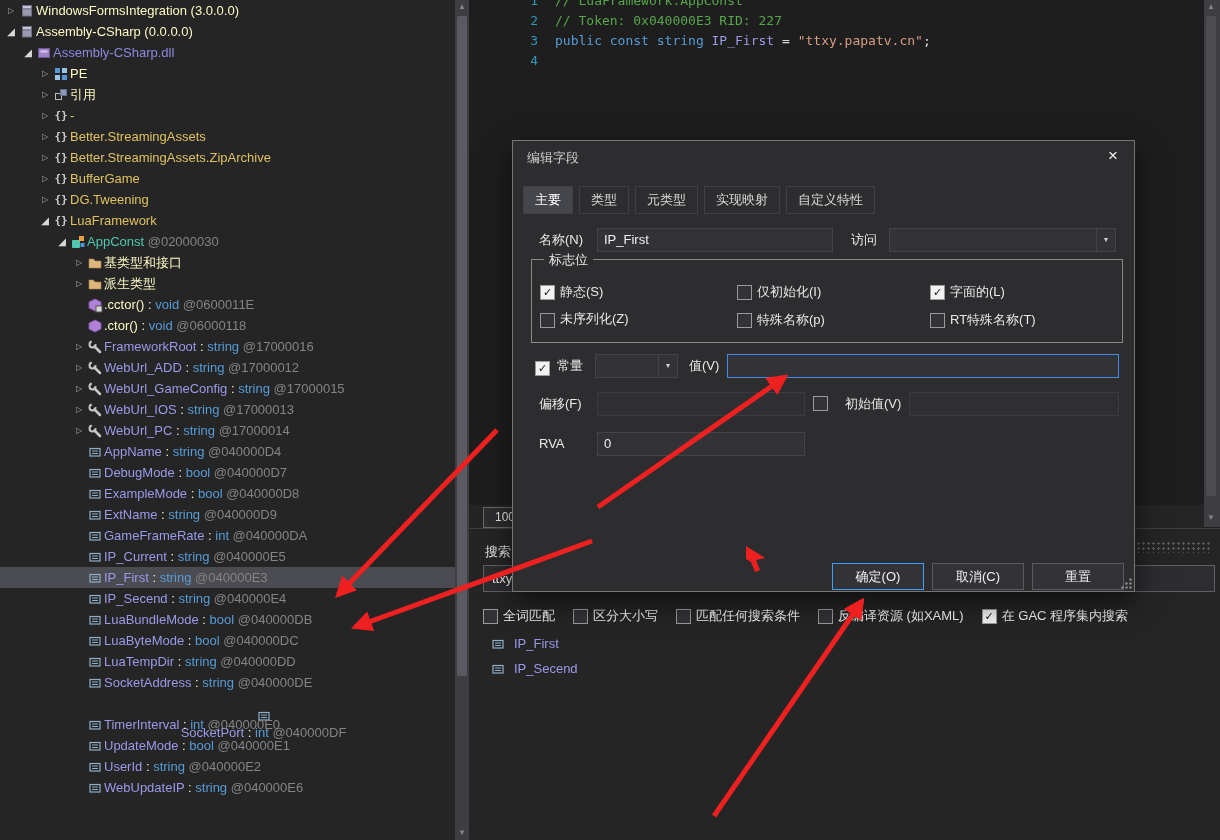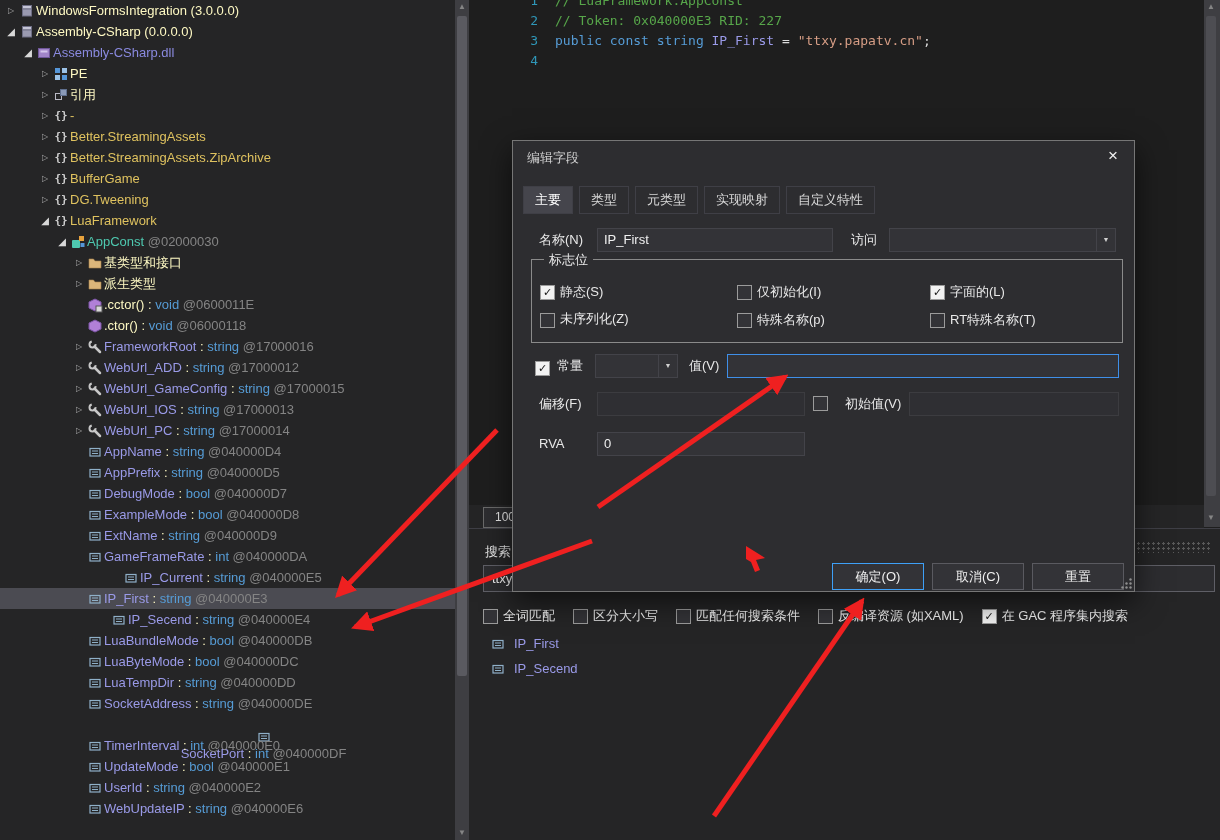--- a/index.html
+++ b/index.html
@@ -282,30 +282,20 @@
           <span><span class="p-member">AppName</span><span class="p-plain"> : </span><span class="p-kw">string</span><span class="p-addr"> @040000D4</span></span>
         </div>
         <div class="tree-row" style="padding-left: 72px;">
           <span class="expander"></span>
           <span class="ticon">
             <svg width="16" height="16">
               <rect x="3" y="4.5" width="10" height="7.5" fill="none" stroke="#8fb0c8" stroke-width="1.2"></rect>
               <path d="M5 7 H11 M5 9.5 H11" stroke="#8fb0c8" stroke-width="1.2"></path>
             </svg>
           </span>
-          <span><span class="p-member">AppPrefix</span><span class="p-plain"> : </span><span class="p-kw">string</span><span class="p-addr"> @040000D5</span></span>
-        </div>
-        <div class="tree-row" style="padding-left: 72px;">
-          <span class="expander"></span>
-          <span class="ticon">
-            <svg width="16" height="16">
-              <rect x="3" y="4.5" width="10" height="7.5" fill="none" stroke="#8fb0c8" stroke-width="1.2"></rect>
-              <path d="M5 7 H11 M5 9.5 H11" stroke="#8fb0c8" stroke-width="1.2"></path>
-            </svg>
-          </span>
           <span><span class="p-member">DebugMode</span><span class="p-plain"> : </span><span class="p-kw">bool</span><span class="p-addr"> @040000D7</span></span>
         </div>
         <div class="tree-row" style="padding-left: 72px;">
           <span class="expander"></span>
           <span class="ticon">
             <svg width="16" height="16">
               <rect x="3" y="4.5" width="10" height="7.5" fill="none" stroke="#8fb0c8" stroke-width="1.2"></rect>
               <path d="M5 7 H11 M5 9.5 H11" stroke="#8fb0c8" stroke-width="1.2"></path>
             </svg>
           </span>
@@ -324,41 +314,41 @@
         <div class="tree-row" style="padding-left: 72px;">
           <span class="expander"></span>
           <span class="ticon">
             <svg width="16" height="16">
               <rect x="3" y="4.5" width="10" height="7.5" fill="none" stroke="#8fb0c8" stroke-width="1.2"></rect>
               <path d="M5 7 H11 M5 9.5 H11" stroke="#8fb0c8" stroke-width="1.2"></path>
             </svg>
           </span>
           <span><span class="p-member">GameFrameRate</span><span class="p-plain"> : </span><span class="p-kw">int</span><span class="p-addr"> @040000DA</span></span>
         </div>
-        <div class="tree-row" style="padding-left: 72px; margin-left: 36px;">
+        <div class="tree-row" style="padding-left: 72px;">
           <span class="expander"></span>
           <span class="ticon">
             <svg width="16" height="16">
               <rect x="3" y="4.5" width="10" height="7.5" fill="none" stroke="#8fb0c8" stroke-width="1.2"></rect>
               <path d="M5 7 H11 M5 9.5 H11" stroke="#8fb0c8" stroke-width="1.2"></path>
             </svg>
           </span>
           <span><span class="p-member">IP_Current</span><span class="p-plain"> : </span><span class="p-kw">string</span><span class="p-addr"> @040000E5</span></span>
         </div>
         <div class="tree-row selected" style="padding-left: 72px;">
           <span class="expander"></span>
           <span class="ticon">
             <svg width="16" height="16">
               <rect x="3" y="4.5" width="10" height="7.5" fill="none" stroke="#8fb0c8" stroke-width="1.2"></rect>
               <path d="M5 7 H11 M5 9.5 H11" stroke="#8fb0c8" stroke-width="1.2"></path>
             </svg>
           </span>
           <span><span class="p-member">IP_First</span><span class="p-plain"> : </span><span class="p-kw">string</span><span class="p-addr"> @040000E3</span></span>
         </div>
-        <div class="tree-row" style="padding-left: 96px;">
+        <div class="tree-row" style="padding-left: 72px;">
           <span class="expander"></span>
           <span class="ticon">
             <svg width="16" height="16">
               <rect x="3" y="4.5" width="10" height="7.5" fill="none" stroke="#8fb0c8" stroke-width="1.2"></rect>
               <path d="M5 7 H11 M5 9.5 H11" stroke="#8fb0c8" stroke-width="1.2"></path>
             </svg>
           </span>
           <span><span class="p-member">IP_Secend</span><span class="p-plain"> : </span><span class="p-kw">string</span><span class="p-addr"> @040000E4</span></span>
         </div>
         <div class="tree-row" style="padding-left: 72px;">

